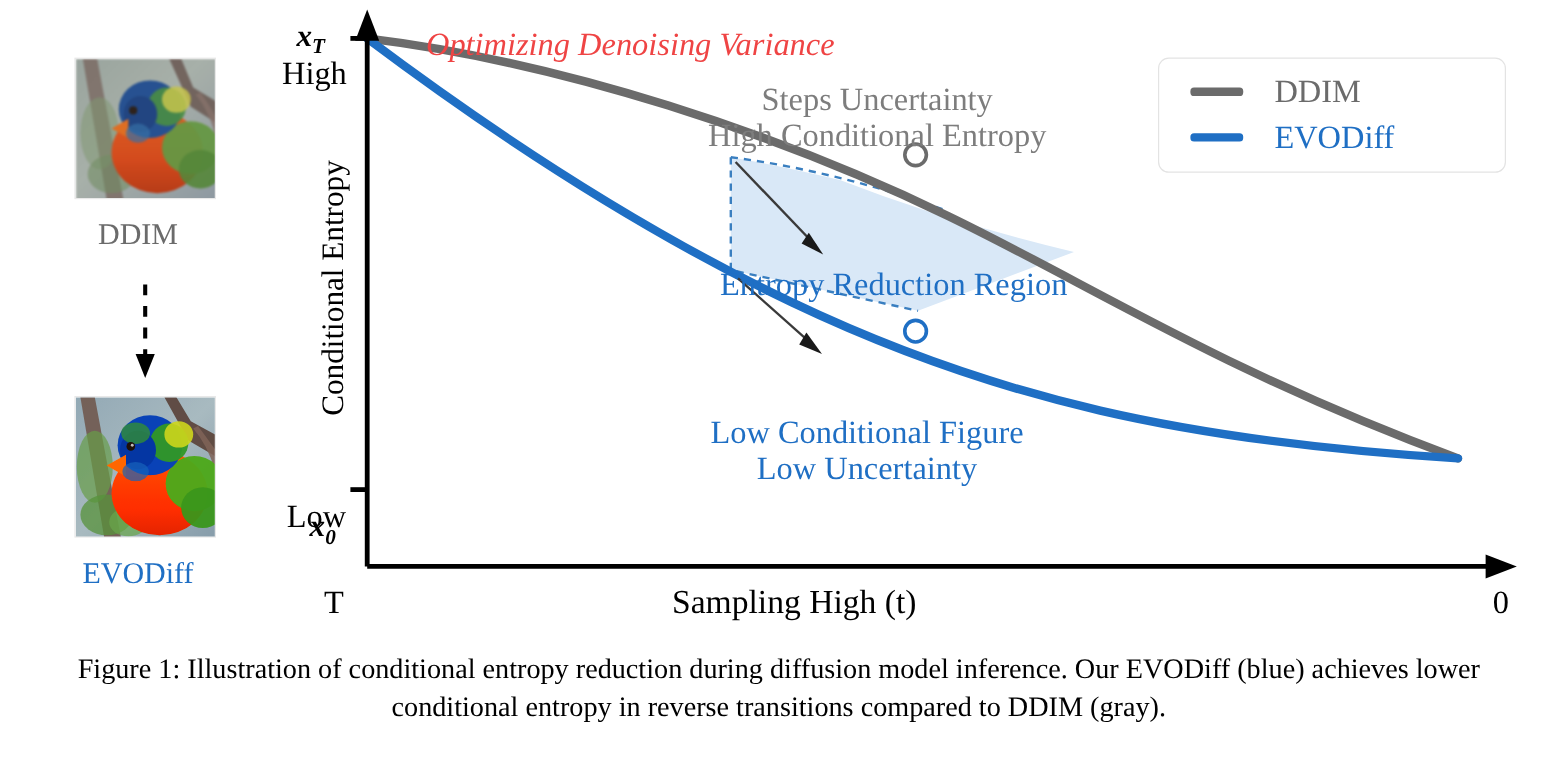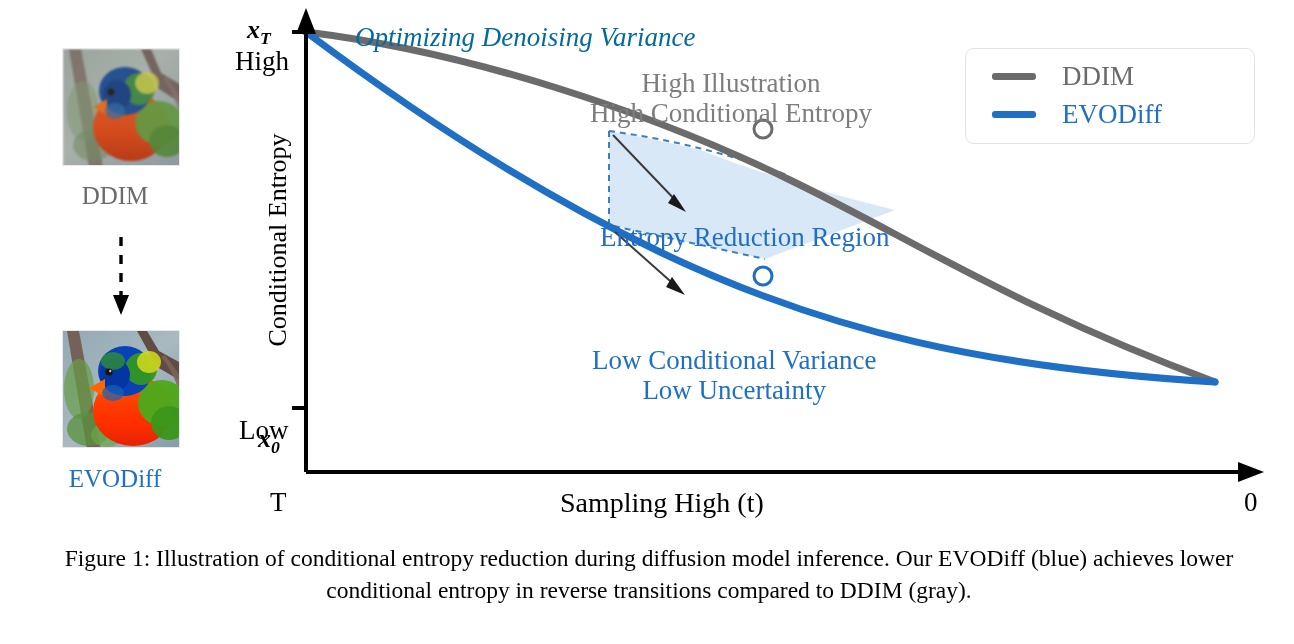--- a/index.html
+++ b/index.html
@@ -102,21 +102,21 @@
   .annot {
     position: absolute;
     white-space: nowrap;
     font-family: "Liberation Serif", "DejaVu Serif", serif;
     text-align: center;
   }
   .annot-title {
     left: 125px; top: 22px;
     font-size: 27px;
     font-style: italic;
-    color: #0369a1;
+    color: #ef4444;
   }
   .annot-high {
     left: 360px; top: 68px;
     font-size: 27px;
     color: #7d7d7d;
     line-height: 1.12;
   }
   .annot-region {
     left: 370px; top: 222px;
     font-size: 27px;
@@ -303,28 +303,28 @@
     <div class="axis-text lbl-low">Low</div>
     <div class="axis-text lbl-x0"><span style="font-style:italic;font-weight:bold;">x</span><span style="font-size:0.68em;vertical-align:sub;font-style:italic;">0</span></div>
     <div class="axis-text lbl-yaxis">Conditional Entropy</div>
     <div class="axis-text lbl-T">T</div>
     <div class="axis-text lbl-zero">0</div>
     <div class="axis-text lbl-xaxis">Sampling High (t)</div>
 
     <div class="annot annot-title">Optimizing Denoising Variance</div>
 
     <div class="annot annot-high">
-      <div>High Illustration</div>
+      <div>Steps Uncertainty</div>
       <div>High Conditional Entropy</div>
     </div>
 
     <div class="annot annot-region">Entropy Reduction Region</div>
 
     <div class="annot annot-low">
-      <div>Low Conditional Variance</div>
+      <div>Low Conditional Figure</div>
       <div>Low Uncertainty</div>
     </div>
 
     <div class="legend">
       <div class="legend-row r1">
         <span class="legend-swatch" style="background:#6b6b6b"></span>
         <span class="legend-label" style="color:#6b6b6b">DDIM</span>
       </div>
       <div class="legend-row r2">
         <span class="legend-swatch" style="background:#1f6fc4"></span>

